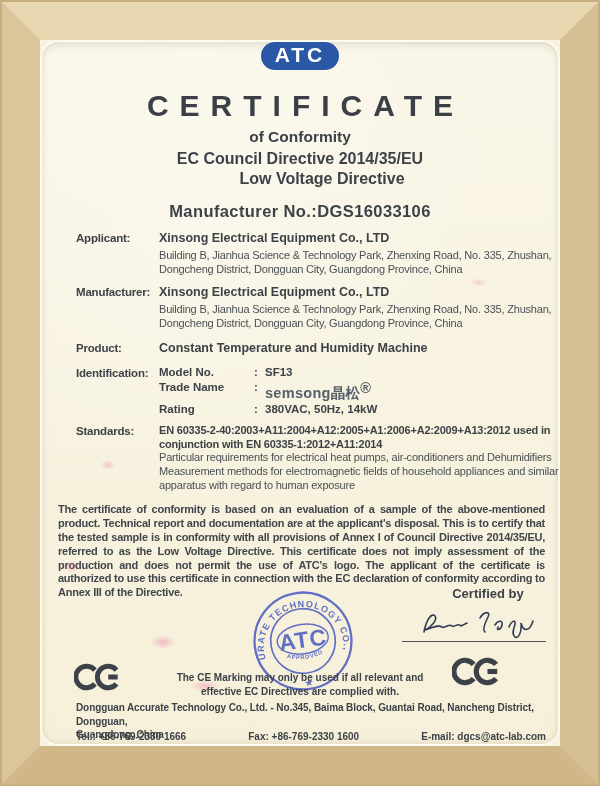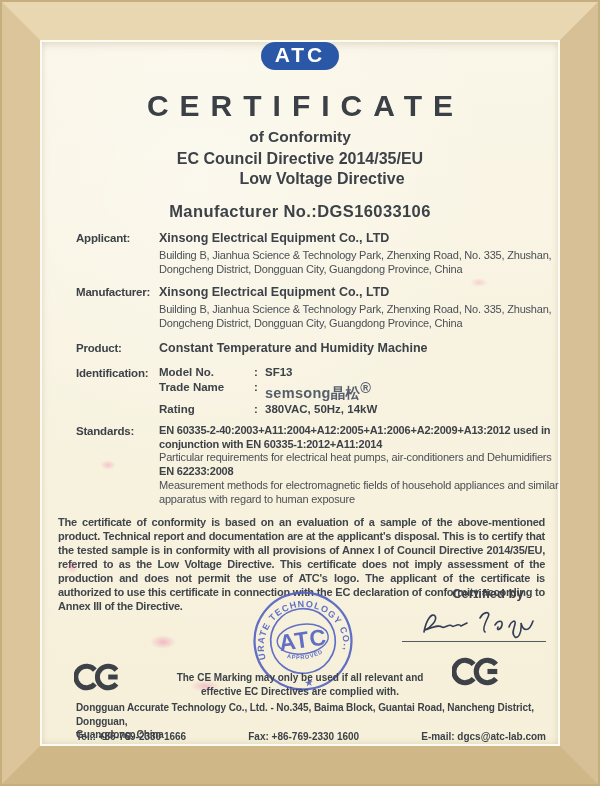--- a/index.html
+++ b/index.html
@@ -13,20 +13,21 @@
     font-family:"Liberation Sans","DejaVu Sans",sans-serif;
     background:#f8f3e1;
   }
   .paper{
     position:relative;width:520px;height:706px;overflow:hidden;
     background:
       radial-gradient(circle at 30% 20%, rgba(255,255,255,.35), rgba(255,255,255,0) 45%),
       linear-gradient(180deg,#faf6e8 0%,#f8f3e1 40%,#f6f0da 100%);
     box-shadow:inset 0 0 0 2px #fdfbf2, inset 0 4px 9px rgba(120,100,55,.22), inset 0 -3px 7px rgba(120,100,55,.12);
     color:#3d4248;
+    border-radius:18px;
   }
   
   .blemish{position:absolute;border-radius:50%;pointer-events:none;}
   .b1{left:110px;top:595px;width:26px;height:14px;background:radial-gradient(rgba(233,80,150,.35),rgba(233,80,150,0) 70%);}
   .b2{left:60px;top:420px;width:16px;height:10px;background:radial-gradient(rgba(233,80,150,.28),rgba(233,80,150,0) 70%);}
   .b3{left:430px;top:238px;width:18px;height:9px;background:radial-gradient(rgba(233,80,150,.22),rgba(233,80,150,0) 70%);}
   .b4{left:150px;top:640px;width:30px;height:12px;background:radial-gradient(rgba(233,80,150,.3),rgba(233,80,150,0) 70%);}
   .b5{left:25px;top:520px;width:14px;height:14px;background:radial-gradient(rgba(233,80,150,.25),rgba(233,80,150,0) 70%);}
 
   .center{text-align:center;}
@@ -139,21 +140,20 @@
           <div class="v">380VAC, 50Hz, 14kW</div>
         </div>
       </div>
     </div>
 
     <div class="row mt9">
       <div class="lbl">Standards:</div>
       <div class="val">
         <div class="std-b">EN 60335-2-40:2003+A11:2004+A12:2005+A1:2006+A2:2009+A13:2012 used in conjunction with EN 60335-1:2012+A11:2014</div>
         <div class="std-r">Particular requirements for electrical heat pumps, air-conditioners and Dehumidifiers</div>
-        <div class="std-b">EN 62233:2008</div>
         <div class="std-r">Measurement methods for electromagnetic fields of household appliances and similar apparatus with regard to human exposure</div>
       </div>
     </div>
 
     <div class="para">The certificate of conformity is based on an evaluation of a sample of the above-mentioned product. Technical report and documentation are at the applicant's disposal. This is to certify that the tested sample is in conformity with all provisions of Annex I of Council Directive 2014/35/EU, referred to as the Low Voltage Directive. This certificate does not imply assessment of the production and does not permit the use of ATC's logo. The applicant of the certificate is authorized to use this certificate in connection with the EC declaration of conformity according to Annex III of the Directive.</div>
 
     <div class="abs certified">Certified by</div>
 
     <svg class="abs sig" width="140" height="34" viewBox="0 0 140 34">
       <g fill="none" stroke="#333d55" stroke-width="1.6" stroke-linecap="round">

